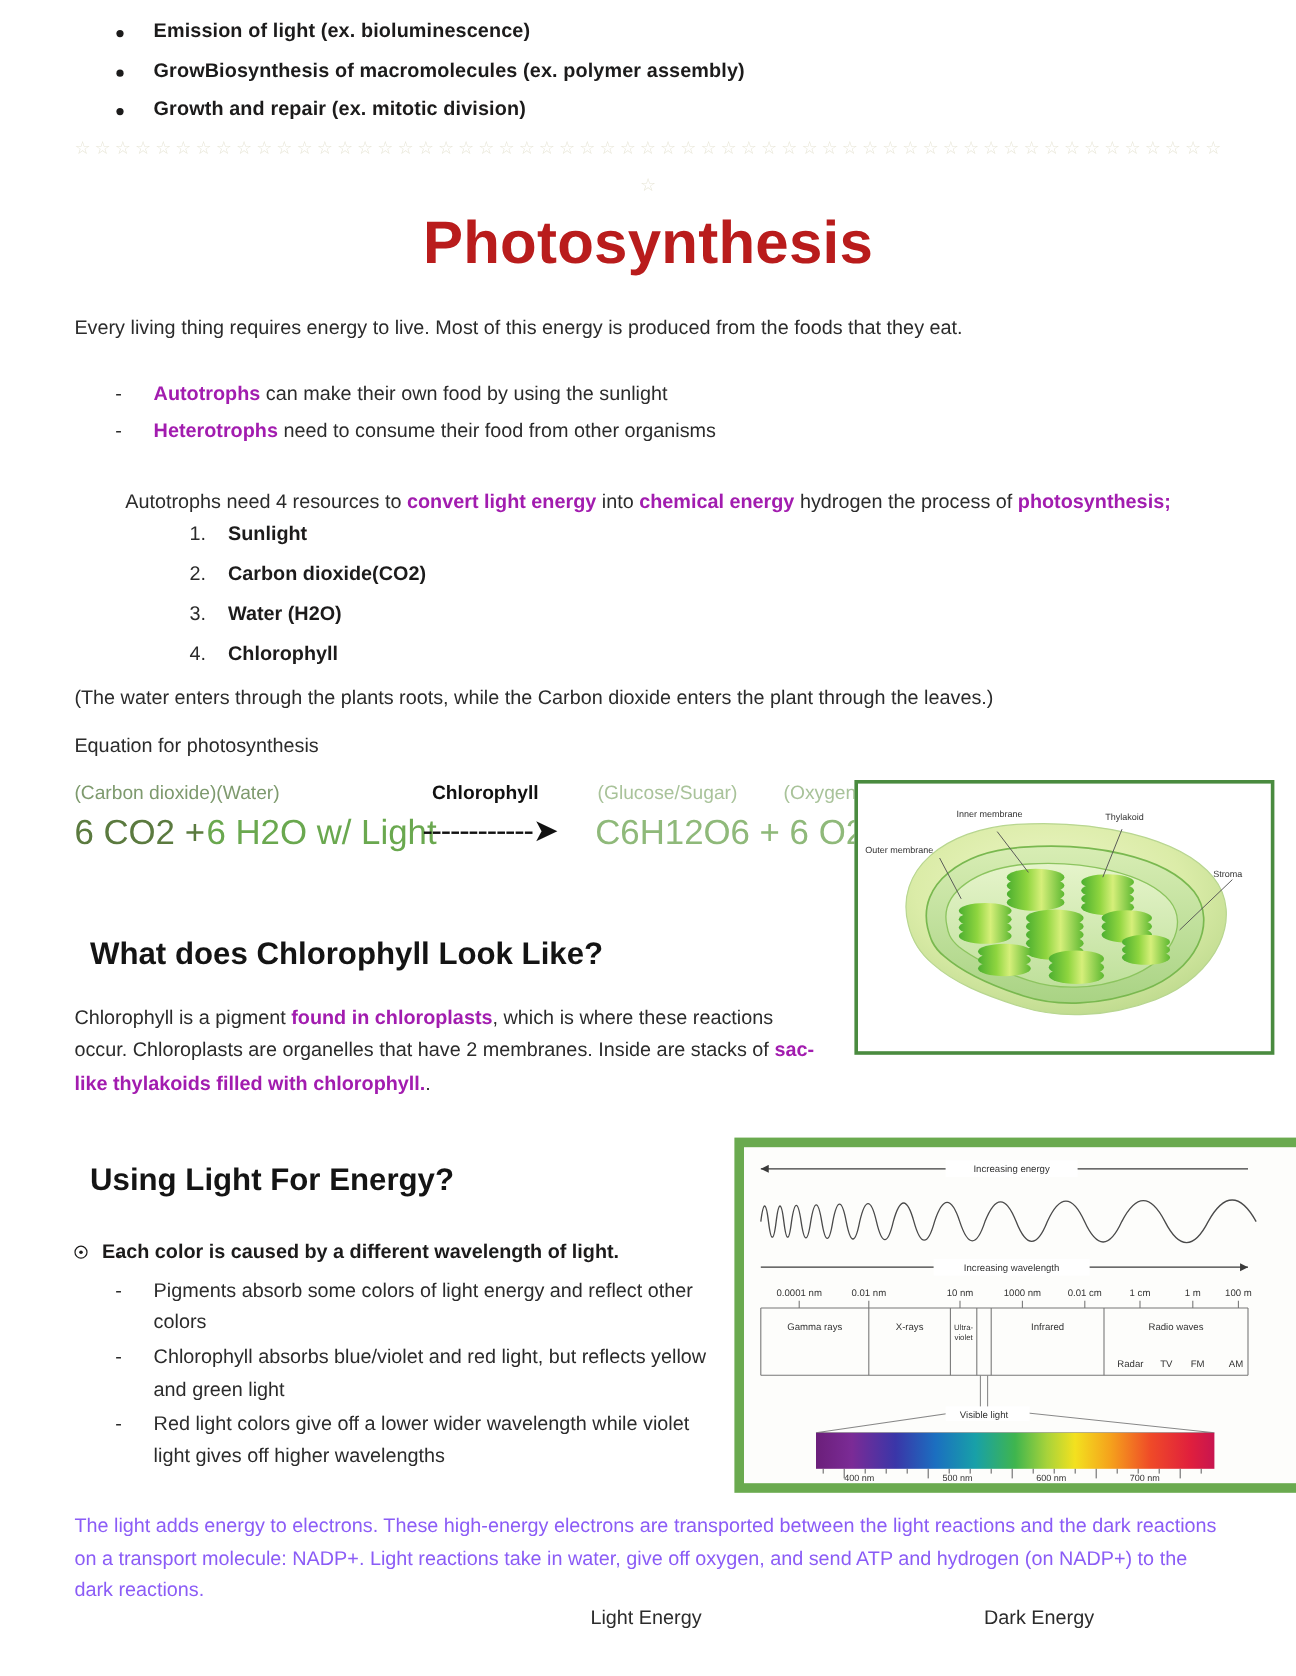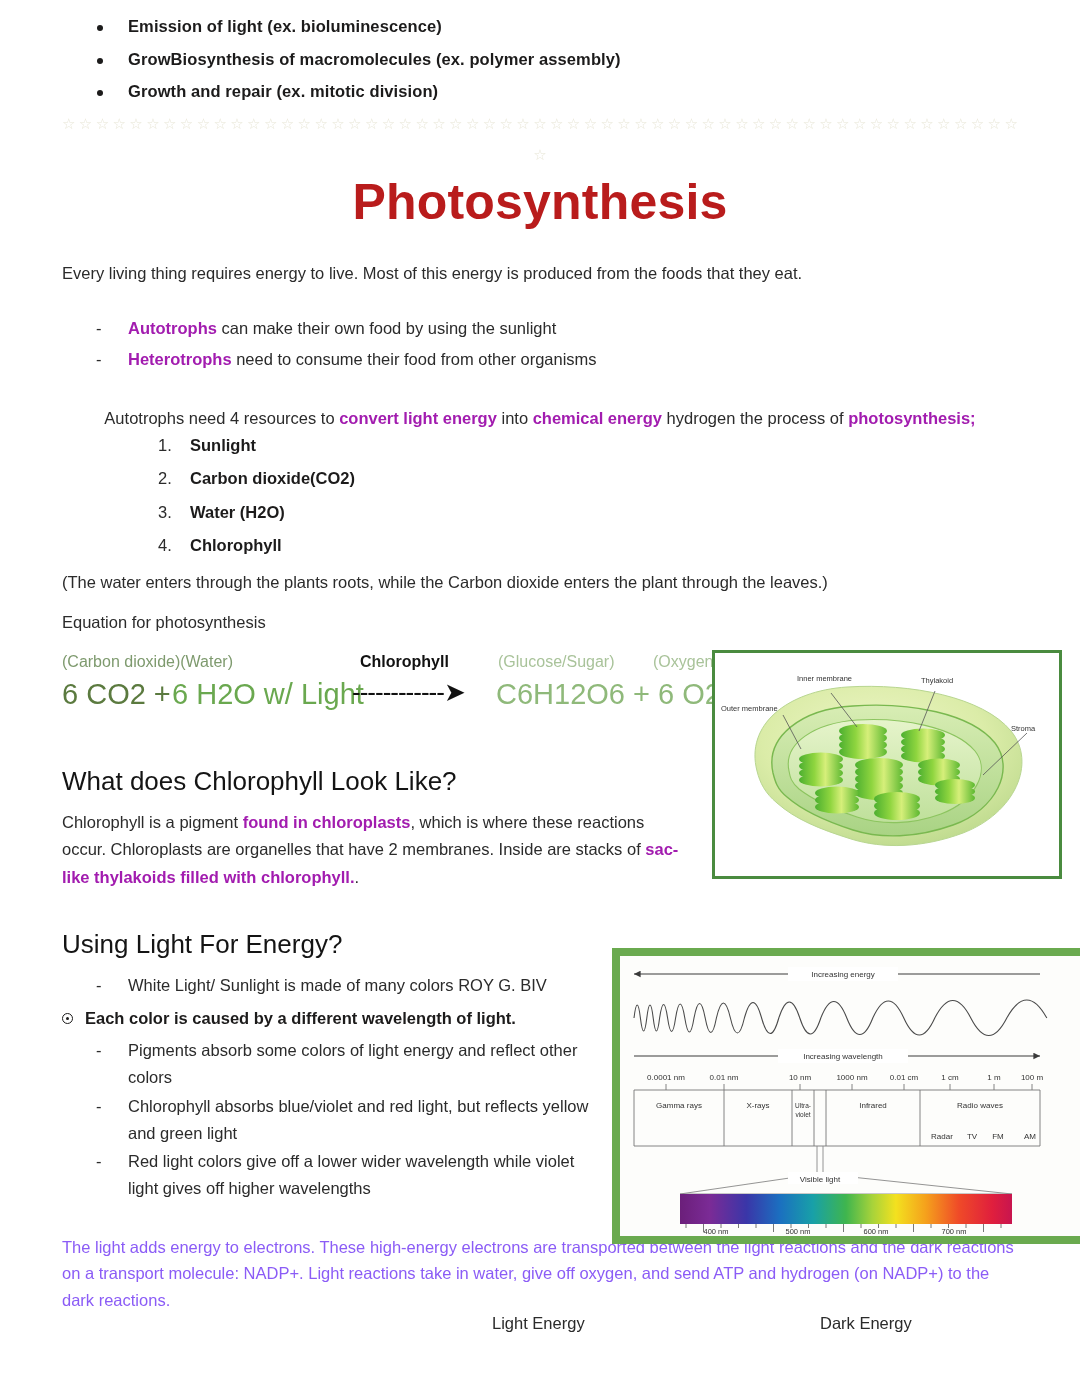--- a/index.html
+++ b/index.html
@@ -162,23 +162,23 @@
     left: 612px; top: 948px;
     width: 532px; height: 296px;
     border: 8px solid #6aaa4f;
     background: #fdfdfb;
     overflow: hidden;
   }
 
   
   .h2 {
     font-size: 26px;
-    font-weight: 400;
+    font-weight: 700;
     color: #141414;
-    margin: 0;
+    margin: 13px;
     padding: 0 62px;
     line-height: 1.2;
   }
 
   .wrap-col { padding-right: 400px; }
 
   .circ-bullet {
     position: relative;
     font-size: 16.5px;
     font-weight: 700;
@@ -363,21 +363,20 @@
   <p class="para wrap-col" style="line-height:1.66;"><span>Chlorophyll is a pigment </span><b>found in chloroplasts</b><span>, which is where these reactions occur. Chloroplasts are organelles that have 2 membranes.  Inside are stacks of </span><b>sac-like thylakoids filled with chlorophyll.</b><span>.</span></p>
 
   <div style="height:38px"></div>
 
   <h2 class="h2">Using Light For Energy?</h2>
   <div style="height:12px"></div>
 
   <ul class="dash-list" style="padding-right:490px;">
     <li style="padding-left:128px;line-height:1.62;">
       <span class="dash">-</span>
-      <span>White Light/ Sunlight is made of many colors ROY G. BIV</span>
     </li>
   </ul>
 
   <div class="circ-bullet">
     <span class="ring"></span>
     <span>Each color is caused by a different wavelength of light.</span>
   </div>
 
   <div style="height:8px"></div>
 

